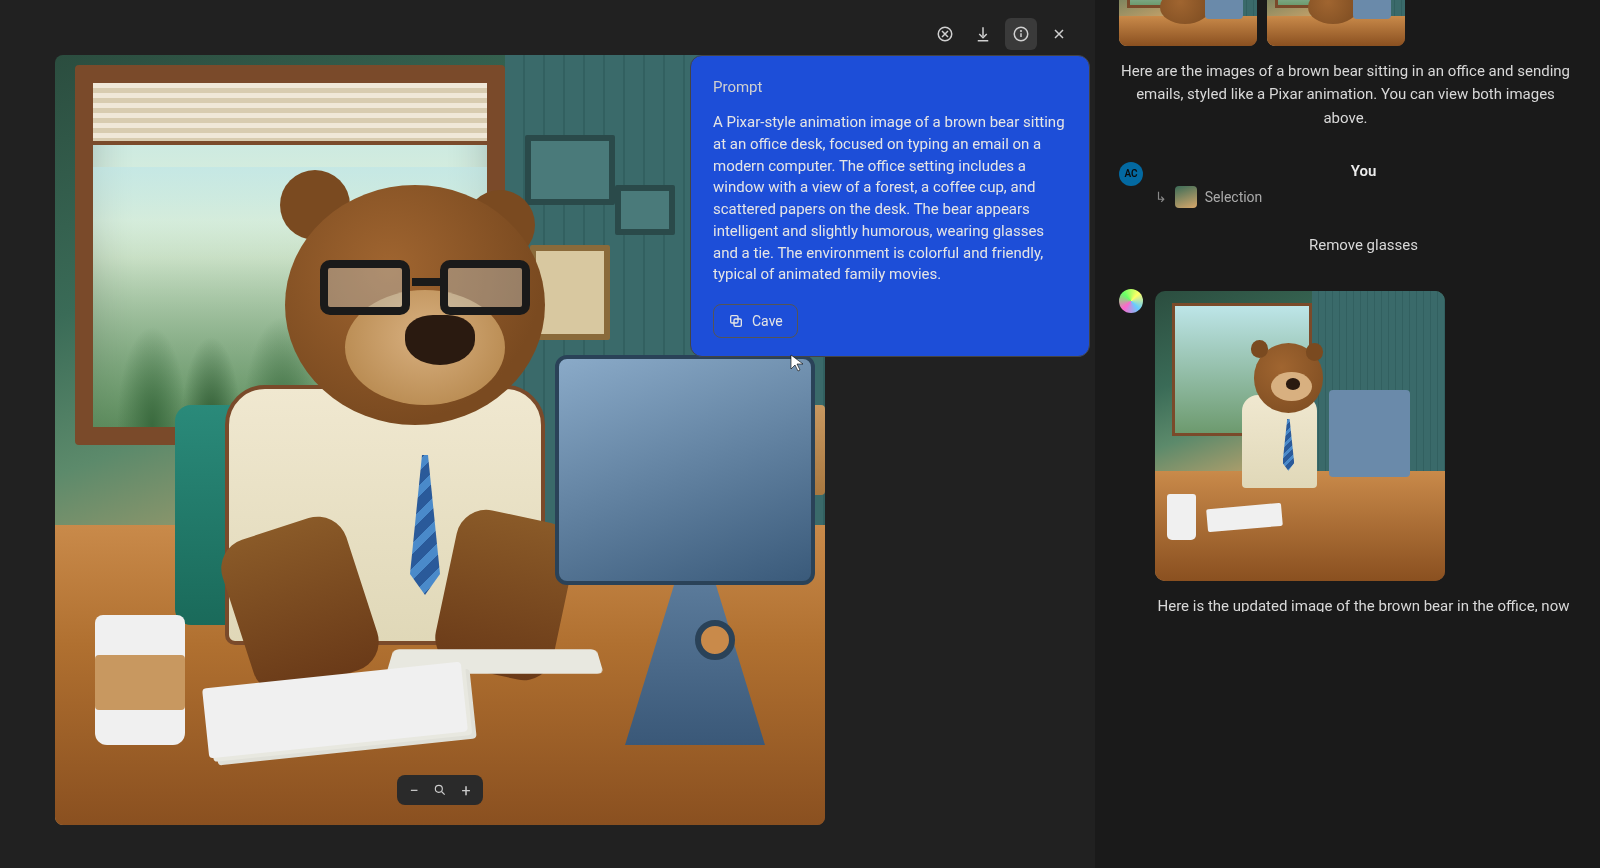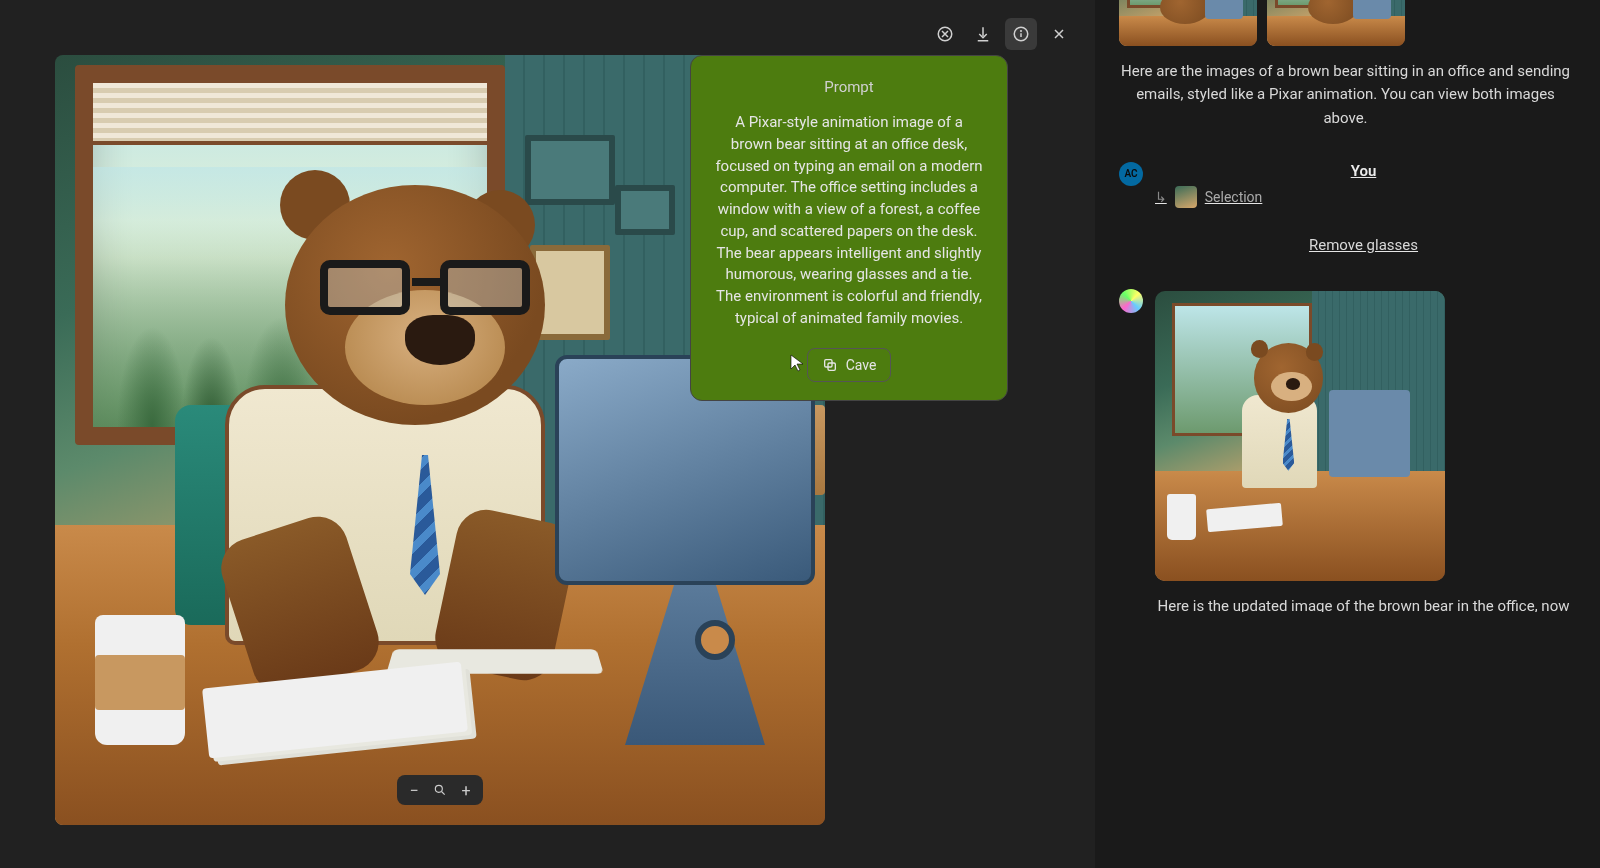--- a/index.html
+++ b/index.html
@@ -147,27 +147,26 @@
   }
   .cup-sleeve { position:absolute; left:40px; top:600px; width:90px; height:55px; background:#c89860; border-radius:4px;}
   .papers { position:absolute; left:150px; top:620px; width:260px; height:70px; background:#f0f0f0; border-radius:4px; transform:rotate(-6deg); box-shadow:4px 4px 0 #e8e8e0, 8px 8px 0 #e0e0d8;}
   .shelf { position:absolute; left:590px; top:350px; width:180px; height:90px; background:linear-gradient(180deg,#c89860,#a87840); border-radius:4px;}
   .chair { position:absolute; left:120px; top:350px; width:130px; height:220px; background:linear-gradient(180deg,#2a8a7a,#1a6a5a); border-radius:16px; }
 
   .prompt-popover {
     position: absolute;
     top: 55px;
     left: 690px;
-    width: 318px;
-    background: #4d7c0f;
+    width: 400px;
+    background: #1d4ed8;
     border: 1px solid #444;
     border-radius: 12px;
     padding: 22px 22px 18px 22px;
     z-index: 15;
-    text-align: center;
   }
   .prompt-title { color:#d0d0d0; font-size:15px; margin-bottom:16px; }
   .prompt-body { color:#e5e5e5; font-size:15px; line-height:1.45; }
   .copy-btn {
     margin-top:18px; display:inline-flex; align-items:center; gap:8px;
     padding:8px 14px; border:1px solid #555; border-radius:8px;
     color:#e5e5e5; font-size:14px; cursor:pointer;
   }
 
   .zoom-bar {
@@ -196,21 +195,21 @@
   .chat-text { color:#d8d8d8; font-size:15px; line-height:1.55; margin-top:14px; }
   .msg-row { display:flex; gap:12px; margin-top:32px; }
   .avatar {
     width:24px; height:24px; border-radius:50%; flex-shrink:0;
     background:#0369a1; color:#0a0a0a; font-size:10px; font-weight:600;
     display:flex; align-items:center; justify-content:center;
   }
   .avatar.dalle {
     background: conic-gradient(from 45deg,#ff6,#6cf,#f6c,#6f6,#ff6);
   }
-  .msg-body { flex:1;text-decoration:underline; }
+  .msg-body { flex:1; }
   .msg-name { font-weight:600; font-size:15px; color:#ececec; margin-bottom:6px; }
   .selection-row { display:flex; align-items:center; gap:8px; margin:4px 0 12px 0; }
   .sel-arrow { color:#888; font-size:14px; }
   .sel-thumb { width:22px; height:22px; border-radius:4px; background:linear-gradient(160deg,#3a6b57,#d8a86b);}
   .sel-label { color:#aaa; font-size:14px; }
   .big-result {
     width:290px; height:290px; border-radius:10px; margin-top:2px;
     background: linear-gradient(160deg,#2b4d3f 0%,#3a6b57 25%,#5c8a6b 40%,#d8a86b 62%,#7a4a2a 100%);
     position:relative; overflow:hidden;
   }

